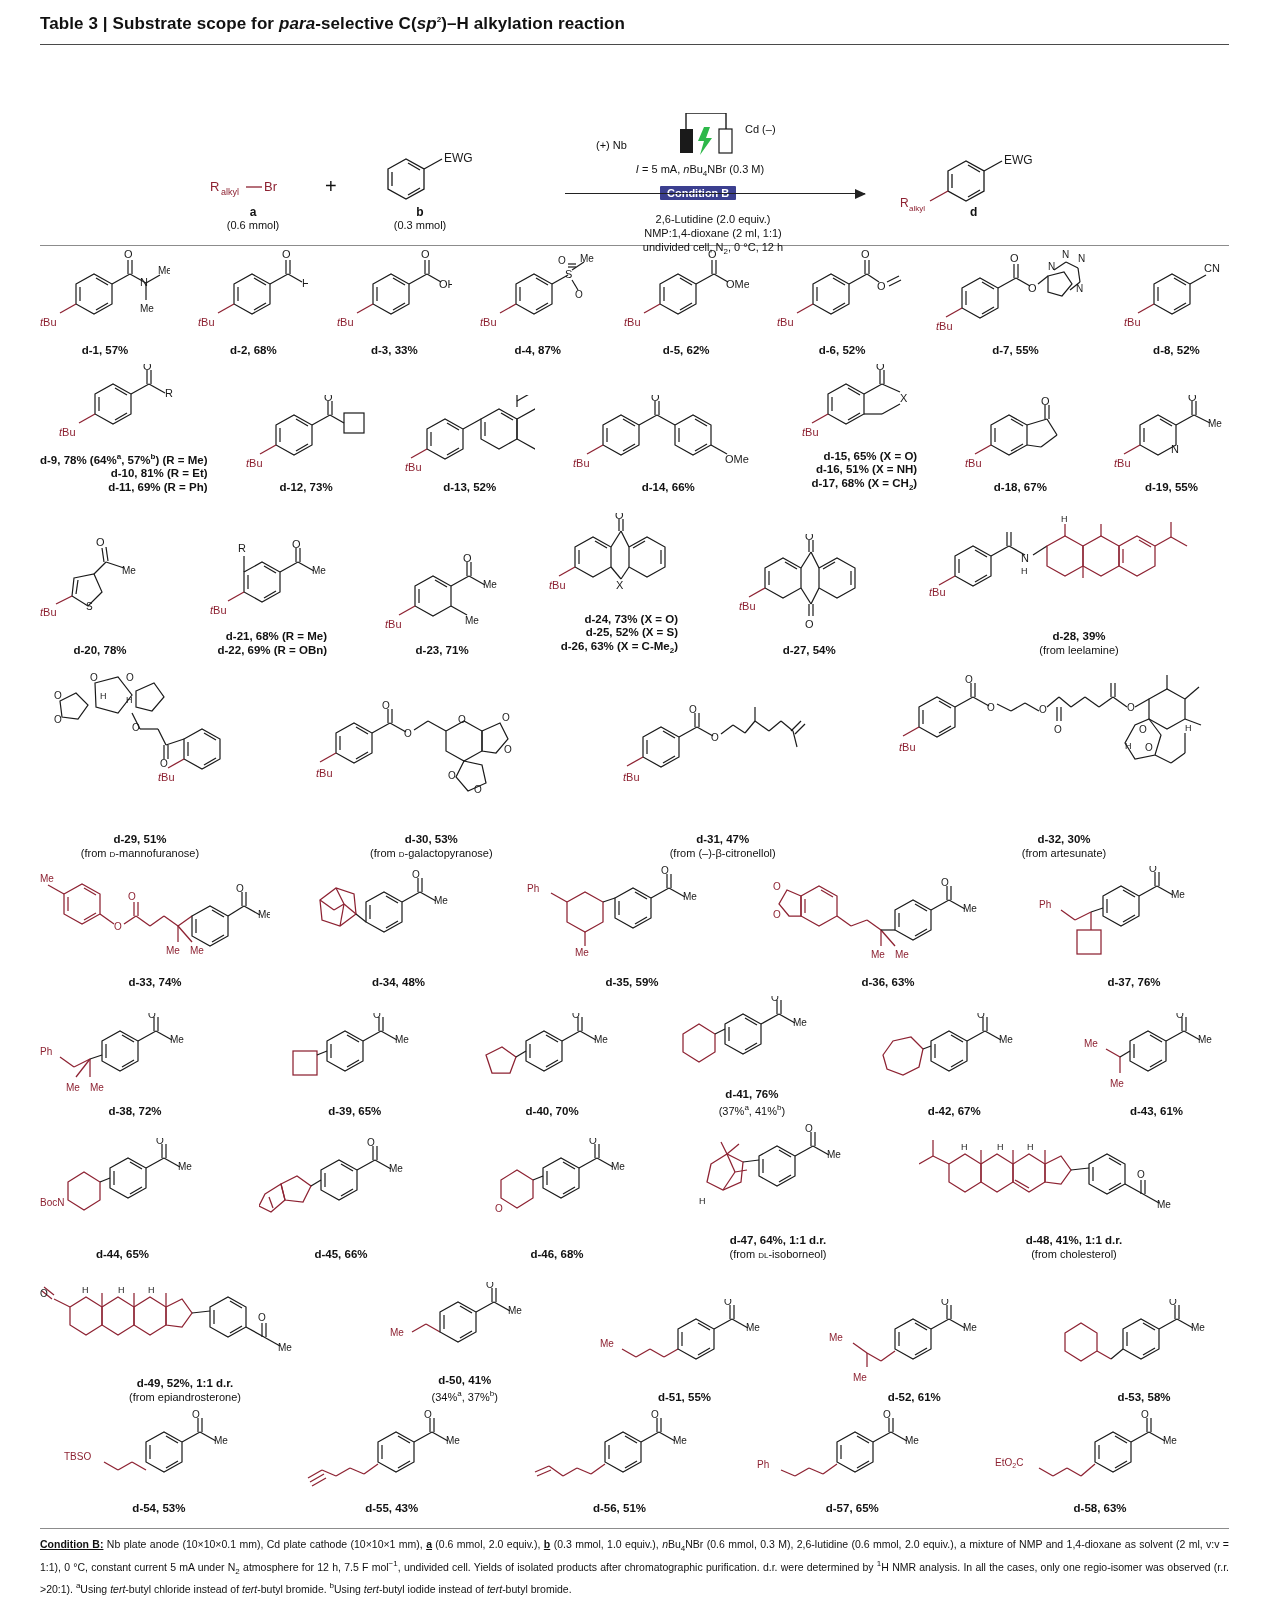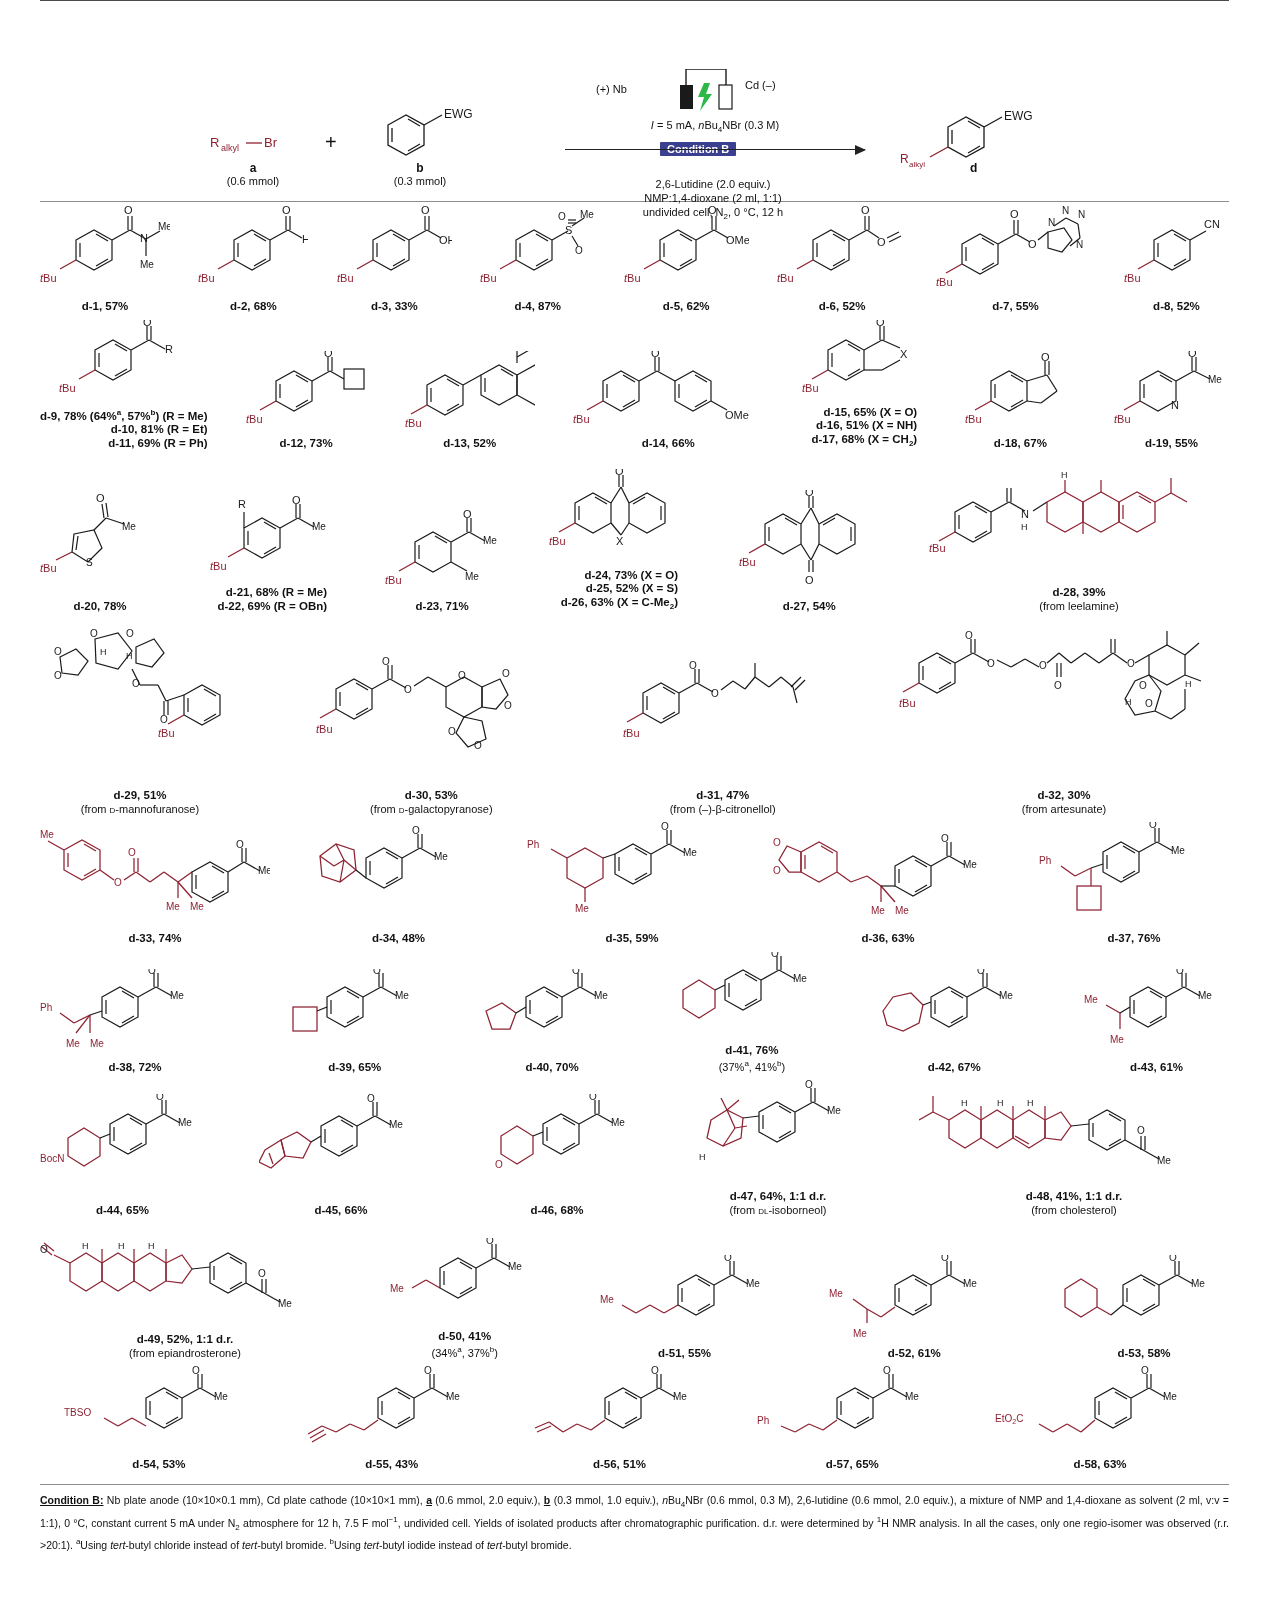--- a/index.html
+++ b/index.html
@@ -96,20 +96,23 @@
   .footer b { font-weight: bold; text-decoration: underline; }
   .footer i { font-style: italic; }
   sup { font-size: 8px; vertical-align: super; }
   sub { font-size: 8px; vertical-align: sub; }
 </style>
 </head>
 <body>
 
 <div class="page">
 
+  <div class="title">
+    <span>Table 3 | </span><span>Substrate scope for <i>para</i>-selective C(<i>sp</i><sup>2</sup>)–H alkylation reaction</span>
+  </div>
   <div class="rule"></div>
 
   <div class="scheme">
 
     <div class="sch-item" style="left:170px; top:128px;">
       <svg width="110" height="26" class="struct-svg">
         <text x="0" y="18" font-size="13" font-family="Liberation Sans, sans-serif" fill="#8d2232">R</text>
         <text x="11" y="22" font-size="9" font-family="Liberation Sans, sans-serif" fill="#8d2232">alkyl</text>
         <line x1="36" y1="14" x2="52" y2="14" stroke="#8d2232" stroke-width="1.3"></line>
         <text x="54" y="18" font-size="13" font-family="Liberation Sans, sans-serif" fill="#8d2232">Br</text>
@@ -144,38 +147,38 @@
         <g stroke="#1a1a1a" stroke-width="1.4" fill="none">
           <path d="M34 8 L34 0 L74 0 L74 8"></path>
           <line x1="34" y1="8" x2="34" y2="16"></line>
           <line x1="74" y1="8" x2="74" y2="16"></line>
         </g>
         <rect x="28" y="16" width="13" height="24" fill="#1a1a1a"></rect>
         <rect x="67" y="16" width="13" height="24" fill="#ffffff" stroke="#1a1a1a" stroke-width="1.2"></rect>
         <polygon points="52,14 46,28 52,28 48,42 60,25 54,25 58,14" fill="#2db84a" stroke="none"></polygon>
       </svg>
     </div>
-    <div class="sch-item lbl-sm" style="left:556px; top:82px;">(+) Nb</div>
+    <div class="sch-item lbl-sm" style="left:556px; top:94px;">(+) Nb</div>
     <div class="sch-item lbl-sm" style="left:705px; top:78px;">Cd (–)</div>
 
-    <div class="sch-item lbl-sm" style="left:560px; top:118px; width:230px;">
+    <div class="sch-item lbl-sm" style="left:545px; top:118px; width:230px;">
       <i>I</i> = 5 mA, <i>n</i>Bu<sub>4</sub>NBr (0.3 M)
     </div>
 
     <div class="sch-item" style="left:620px; top:138px;">
       <span class="cond-box">Condition B</span>
     </div>
 
     <div class="arrow-wrap">
       <div class="arrow-line">
           <div class="arrow-head"></div>
         </div>
     </div>
 
-    <div class="sch-item cond-line" style="left:548px; top:176px; width:250px;">
+    <div class="sch-item cond-line" style="left:548px; top:167px; width:250px;">
       <div>2,6-Lutidine (2.0 equiv.)</div>
       <div>NMP:1,4-dioxane (2 ml, 1:1)</div>
       <div>undivided cell, N<sub>2</sub>, 0 °C, 12 h</div>
     </div>
 
     <div class="sch-item" style="left:860px; top:104px;">
       <svg width="160" height="70" class="struct-svg">
         <g stroke="#1a1a1a" stroke-width="1.3" fill="none">
           <polygon points="48,22 66,12 84,22 84,42 66,52 48,42"></polygon>
           <line x1="52" y1="25" x2="52" y2="39"></line>

